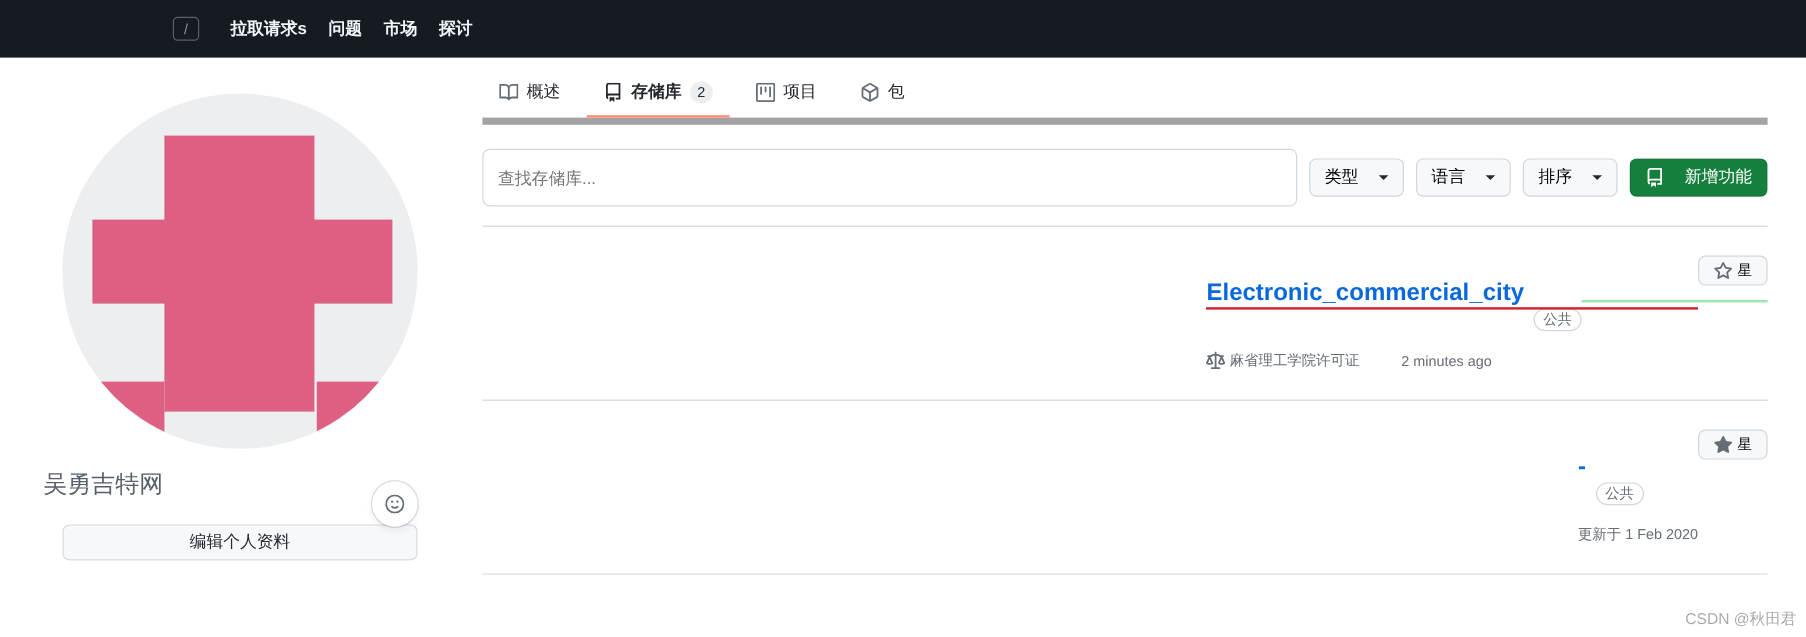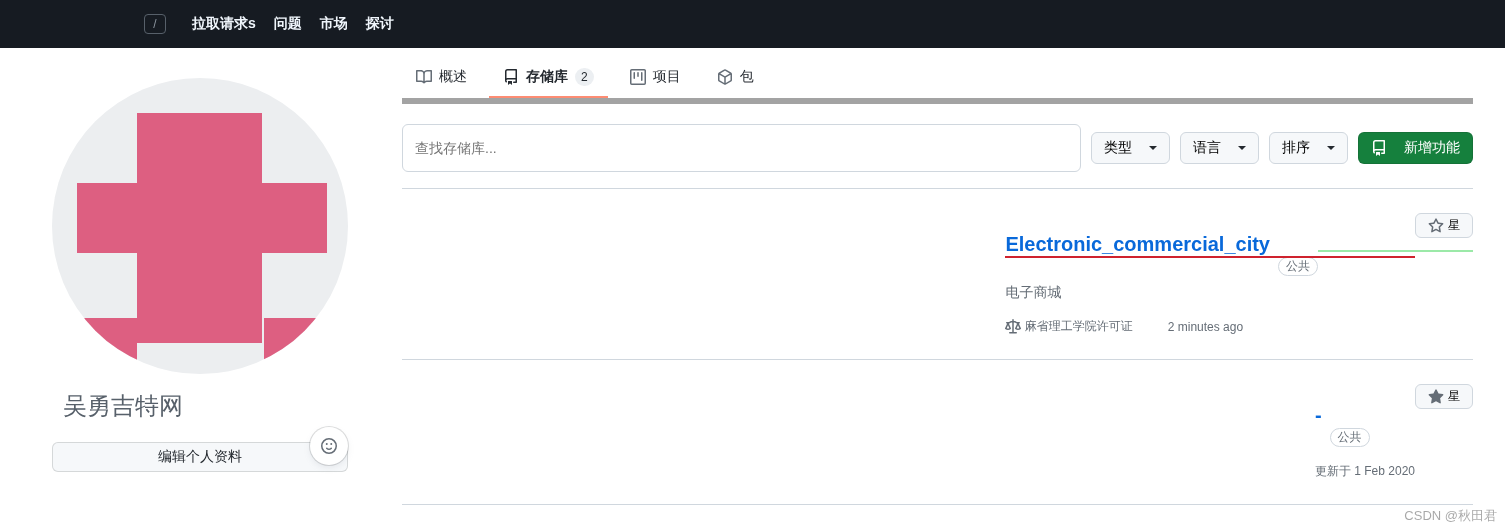--- a/index.html
+++ b/index.html
@@ -7,21 +7,21 @@
 .header { background: #161b22; height: 48px; display: flex; align-items: center; padding: 0 14px; gap: 16px; }
 .slash-box { border: 1px solid #57606a; border-radius: 4px; width: 22px; height: 20px; display: flex; align-items: center; justify-content: center; color: #8b949e; font-size: 12px; margin-left: 130px; }
 .nav-links { display: flex; gap: 18px; margin-left: 10px; }
 .nav-links a { color: #f0f6fc; font-weight: 600; font-size: 14px; text-decoration: none; }
 .container { display: flex; padding: 0 32px; }
 .sidebar { width: 340px; padding-top: 30px; position: relative; }
 .avatar { width: 296px; height: 296px; border-radius: 50%; background: #eceef0; display: flex; align-items: center; justify-content: center; overflow: hidden; position: relative; margin-left: 20px; }
 .identicon { width: 296px; height: 296px; position: relative; }
 .identicon div { position: absolute; background: #dd5f81; }
 .status-btn { position: absolute; bottom: 40px; right: 24px; width: 38px; height: 38px; border-radius: 50%; background: #fff; box-shadow: 0 0 0 1px rgba(27,31,36,.15), 0 3px 6px rgba(140,149,159,.15); display: flex; align-items: center; justify-content: center; }
-.username { font-size: 24px; color: #57606a; margin: 16px 0 0 31px; font-weight: 300; }
+.username { font-size: 20px; color: #57606a; margin: 16px 0 0 4px; font-weight: 300; }
 .edit-profile { width: 296px; margin: 20px 0 0 20px; padding: 5px 28px; font-size: 14px; background: #f6f8fa; border: 1px solid rgba(27,31,36,.15); border-radius: 6px; font-weight: 500; color: #24292f; text-align: center; }
 .main { flex: 1; padding-top: 10px; padding-left: 30px; }
 .tabs { display: flex; border-bottom: 6px solid #a3a3a3; gap: 8px; }
 .tab { padding: 10px 14px; display: flex; align-items: center; gap: 7px; color: #24292f; border-bottom: 2px solid transparent; font-size: 14px; }
 .tab.active { border-bottom-color: #fd8c73; font-weight: 600; }
 .tab svg { fill: #656d76; }
 .tab.active svg { fill: #24292f; }
 .counter { background: #d0d7de66; border-radius: 10px; padding: 0 6px; font-size: 12px; font-weight: 400; line-height: 18px; }
 .controls { display: flex; gap: 10px; margin-top: 20px; align-items: center; }
 .search-input { flex: 1; padding: 5px 12px; border: 1px solid #d0d7de; border-radius: 6px; font-size: 14px; color: #701a75; height: 48px; }
@@ -127,21 +127,20 @@
       </button>
     </div>
 
     <div class="repo-list">
       <div class="repo-item" style="border-top:1px solid #d0d7de;">
         <div>
           <div class="repo-name-row">
             <a class="repo-name underline">Electronic_commercial_city</a>
             <span class="badge">公共</span>
           </div>
-          <div class="repo-desc">电子商城</div>
           <div class="repo-meta">
             <span>
               <svg width="16" height="16" viewBox="0 0 16 16">
                   <path d="M8.75.75V2h.985c.304 0 .603.08.867.231l1.29.736c.038.022.08.033.124.033h2.234a.75.75 0 0 1 0 1.5h-.427l2.111 4.692a.75.75 0 0 1-.154.838l-.53-.53.529.531-.001.002-.002.002-.006.006-.006.005-.01.01-.045.04c-.21.176-.441.327-.686.45C14.556 10.78 13.88 11 13 11c-.879 0-1.556-.22-2.023-.454a3.515 3.515 0 0 1-.686-.45l-.045-.04-.016-.015-.006-.006-.004-.004v-.001a.75.75 0 0 1-.154-.838L12.178 4.5h-.162c-.305 0-.604-.079-.868-.231l-1.29-.736a.245.245 0 0 0-.124-.033H8.75V13h2.5a.75.75 0 0 1 0 1.5h-6.5a.75.75 0 0 1 0-1.5h2.5V3.5h-.984a.245.245 0 0 0-.124.033l-1.289.737c-.265.15-.564.23-.869.23h-.162l2.112 4.692a.75.75 0 0 1-.154.838l-.53-.53.529.531-.001.002-.002.002-.006.006-.016.015-.045.04c-.21.176-.441.327-.686.45C4.556 10.78 3.88 11 3 11c-.879 0-1.556-.22-2.023-.454a3.515 3.515 0 0 1-.686-.45l-.045-.04-.016-.015-.006-.006-.004-.004v-.001a.75.75 0 0 1-.154-.838L2.178 4.5H1.75a.75.75 0 0 1 0-1.5h2.234a.249.249 0 0 0 .125-.033l1.288-.737c.265-.15.564-.23.869-.23h.984V.75a.75.75 0 0 1 1.5 0Zm2.945 8.477c.285.135.718.273 1.305.273s1.02-.138 1.305-.273L13 6.327Zm-10 0c.285.135.718.273 1.305.273s1.02-.138 1.305-.273L3 6.327Z"></path>
                 </svg>
               <span>麻省理工学院许可证</span>
             </span>
             <span>2 minutes ago</span>
           </div>
         </div>

